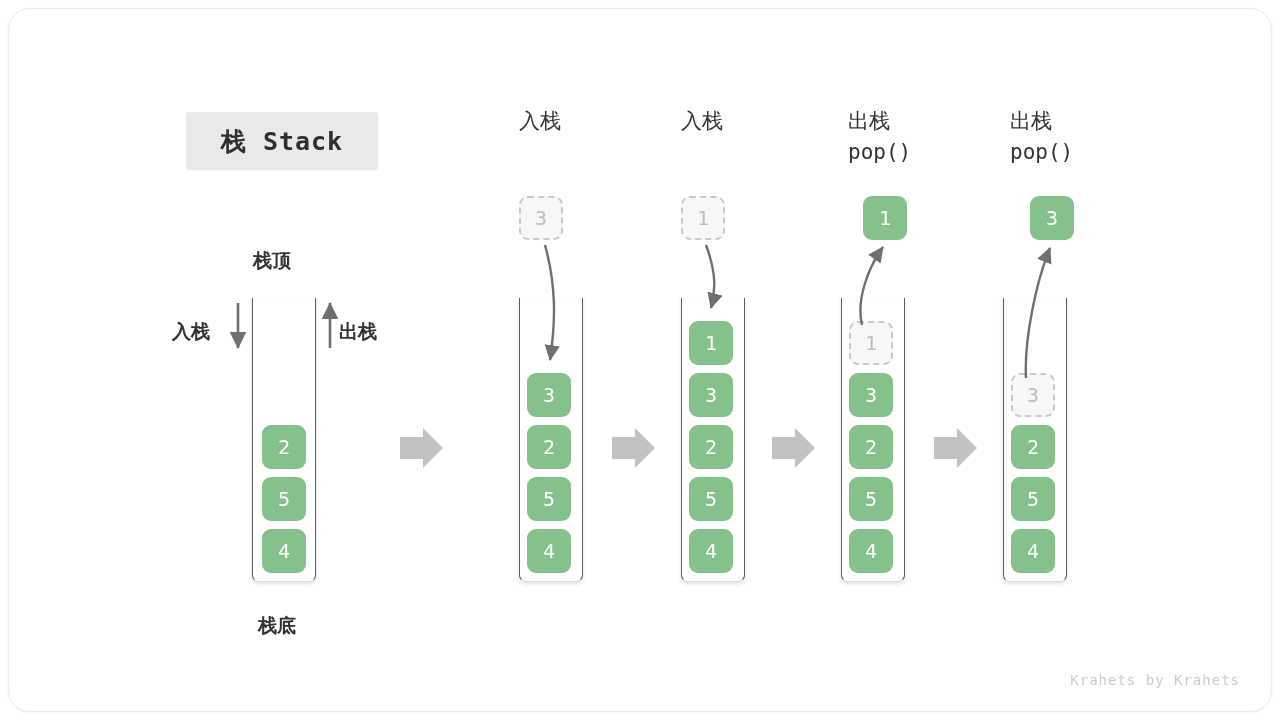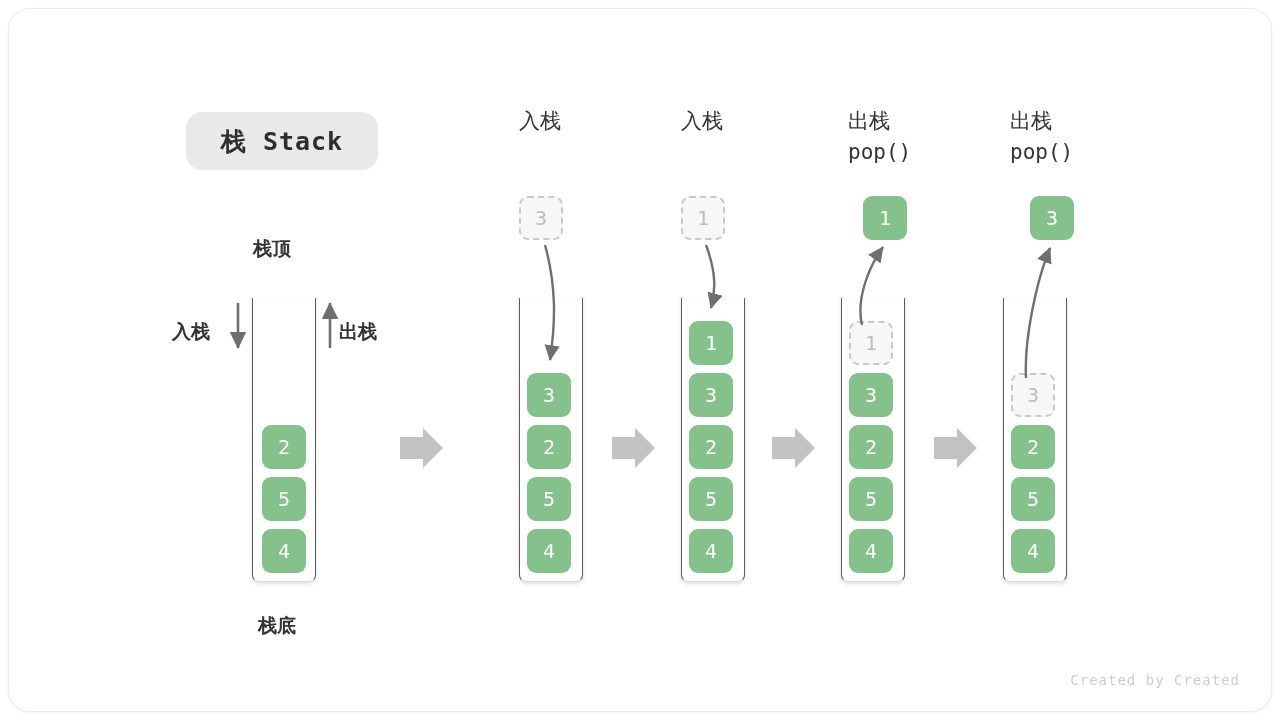--- a/index.html
+++ b/index.html
@@ -33,41 +33,41 @@
   }
 
   
   .title-chip {
     position: absolute;
     left: 186px;
     top: 112px;
     width: 192px;
     height: 58px;
     background: #e9e9e9;
-    border-radius: 16px;
+    border-radius: 3px;
     display: flex;
     align-items: center;
     justify-content: center;
     color: #2e2e2e;
     font-size: 25px;
     font-weight: 700;
     letter-spacing: 1px;
     font-family: "DejaVu Sans Mono", "Liberation Mono", monospace;
   }
 
   
   .cn-label {
     position: absolute;
     color: #333333;
     font-weight: 700;
     font-size: 19px;
     white-space: nowrap;
     font-family: "DejaVu Sans", "Liberation Sans", sans-serif;
   }
-  .top-label { left: 253px; top: 236px; }
+  .top-label { left: 253px; top: 248px; }
   .bottom-label { left: 258px; top: 613px; text-align: center; }
   .push-side-label { left: 172px; top: 319px; }
   .pop-side-label  { left: 339px; top: 319px; }
 
   
   .col-head {
     position: absolute;
     top: 106px;
     width: 210px;
     color: #333333;
@@ -248,14 +248,14 @@
       <path d="M612,437 L635,437 L635,428 L655,448 L635,468 L635,459 L612,459 z" fill="#c2c2c2"></path>
     </g>
     <g>
       <path d="M772,437 L795,437 L795,428 L815,448 L795,468 L795,459 L772,459 z" fill="#c2c2c2"></path>
     </g>
     <g>
       <path d="M934,437 L957,437 L957,428 L977,448 L957,468 L957,459 L934,459 z" fill="#c2c2c2"></path>
     </g>
   </svg>
 
-  <div class="credit">Created by Created</div>
+  <div class="credit">Krahets by Krahets</div>
 </div>
 
 </body></html>

